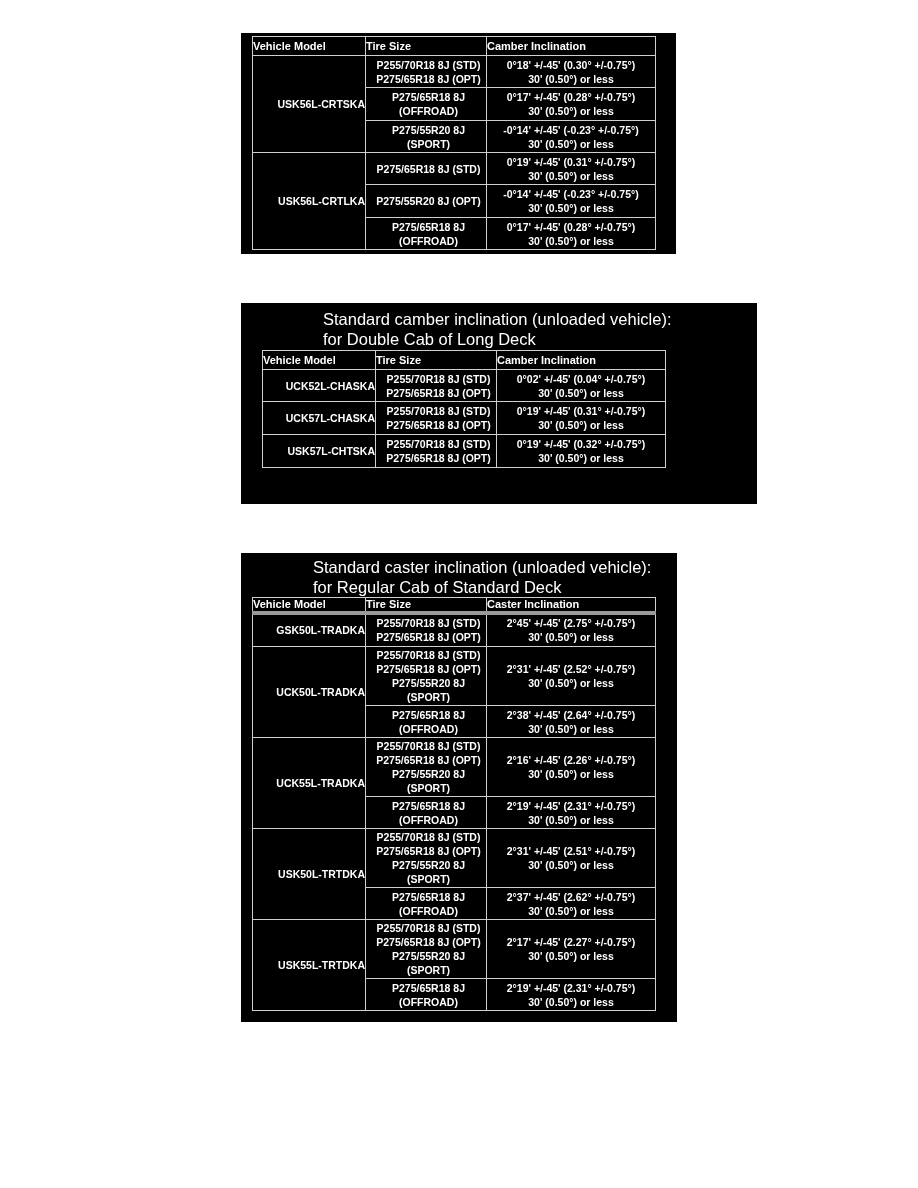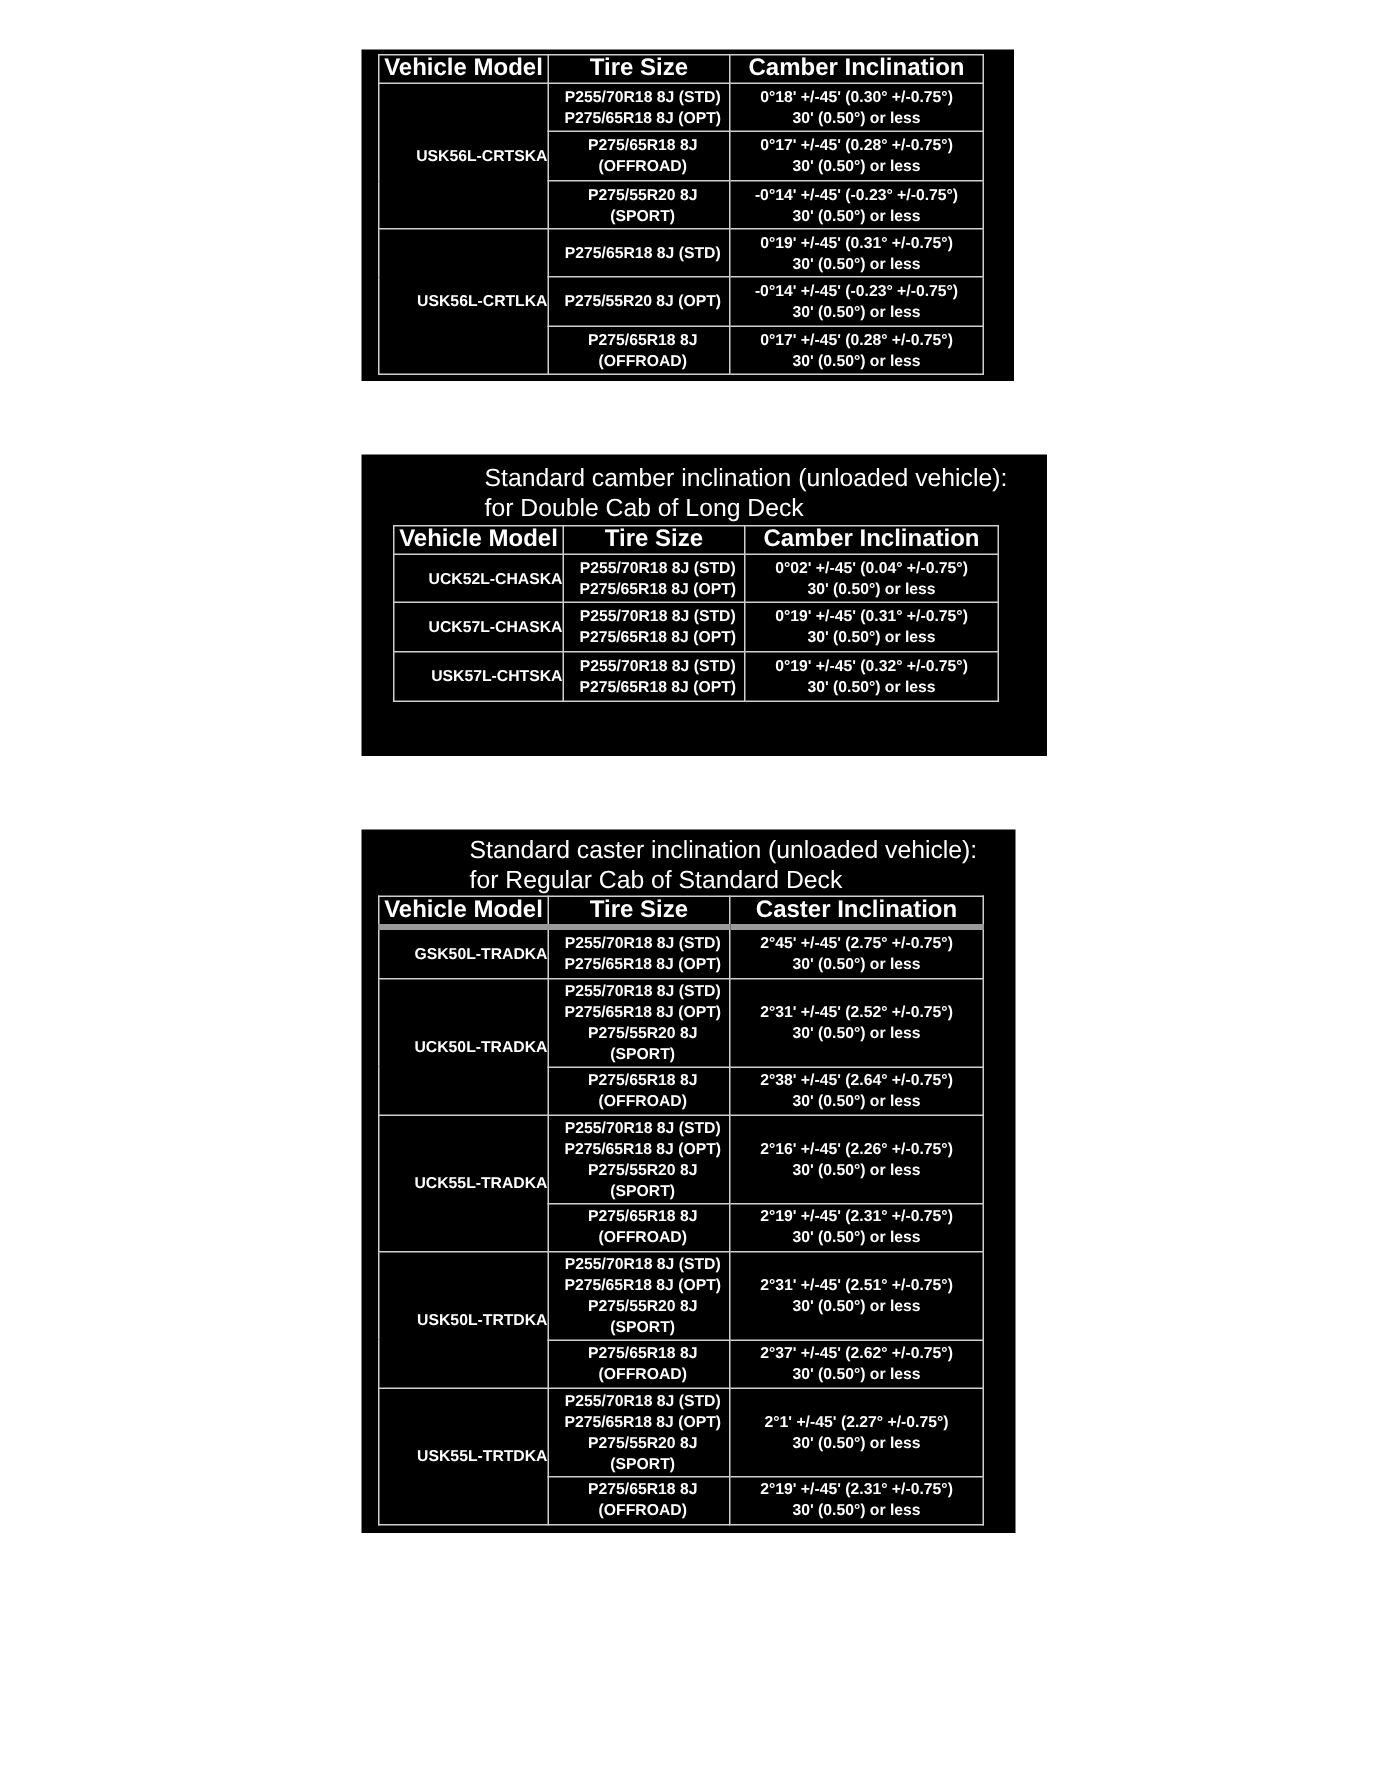--- a/index.html
+++ b/index.html
@@ -4,21 +4,21 @@
 <style>
   html, body { margin: 0; padding: 0; background: #ffffff; }
   body { width: 918px; height: 1188px; position: relative; overflow: hidden;
          font-family: "Liberation Sans", sans-serif; }
   .panel { position: absolute; background: #000000; color: #ffffff; box-sizing: border-box; }
   .panel-title { position: absolute; color: #ffffff; font-size: 16.5px; line-height: 20px;
                  font-family: "Liberation Sans", sans-serif; white-space: nowrap; }
   table.spec { position: absolute; border-collapse: collapse; table-layout: fixed;
                font-family: "Liberation Sans", sans-serif; font-weight: bold; color: #ffffff; }
   table.spec th, table.spec td { border: 1.5px solid #cfcfcf; padding: 0; box-sizing: border-box; }
-  table.spec th { font-size: 16px; height: 19px; text-align: center; }
+  table.spec th { font-size: 11px; height: 19px; text-align: left; }
   table.spec td { font-size: 10.5px; line-height: 14px; vertical-align: middle; }
   td.model { text-align: right; padding-left: 6px !important; }
   td.tire { text-align: center; padding-left: 5px !important; white-space: nowrap; }
   td.value { text-align: center; white-space: nowrap; }
   .line { display: block; }
   tr.hdr-gap th { border-bottom: 4px solid #9a9a9a; }
 </style>
 </head>
 <body>
 
@@ -94,21 +94,21 @@
         </td>
         <td class="value">
           <span class="line">0°17' +/-45' (0.28° +/-0.75°)</span>
           <span class="line">30' (0.50°) or less</span>
         </td>
       </tr>
     </tbody>
   </table>
 </div>
 
-<div class="panel" style="left:241px; top:303px; width:457px; height:201px;">
+<div class="panel" style="left:241px; top:303px; width:516px; height:201px;">
   <div class="panel-title" style="left:82px; top:6px;">
     <span class="line">Standard camber inclination (unloaded vehicle):</span>
     <span class="line">for Double Cab of Long Deck</span>
   </div>
   <table class="spec" style="left:21px; top:47px; width:403px;">
     <colgroup>
         <col style="width:113px">
         <col style="width:121px">
         <col style="width:169px">
       </colgroup>
@@ -262,21 +262,21 @@
 
       <tr style="height:59px">
         <td class="model" rowspan="2">USK55L-TRTDKA</td>
         <td class="tire">
           <span class="line">P255/70R18 8J (STD)</span>
           <span class="line">P275/65R18 8J (OPT)</span>
           <span class="line">P275/55R20 8J</span>
           <span class="line">(SPORT)</span>
         </td>
         <td class="value">
-          <span class="line">2°1' +/-45' (2.27° +/-0.75°)</span>
+          <span class="line">2°17' +/-45' (2.27° +/-0.75°)</span>
           <span class="line">30' (0.50°) or less</span>
         </td>
       </tr>
       <tr style="height:32px">
         <td class="tire">
           <span class="line">P275/65R18 8J</span>
           <span class="line">(OFFROAD)</span>
         </td>
         <td class="value">
           <span class="line">2°19' +/-45' (2.31° +/-0.75°)</span>

